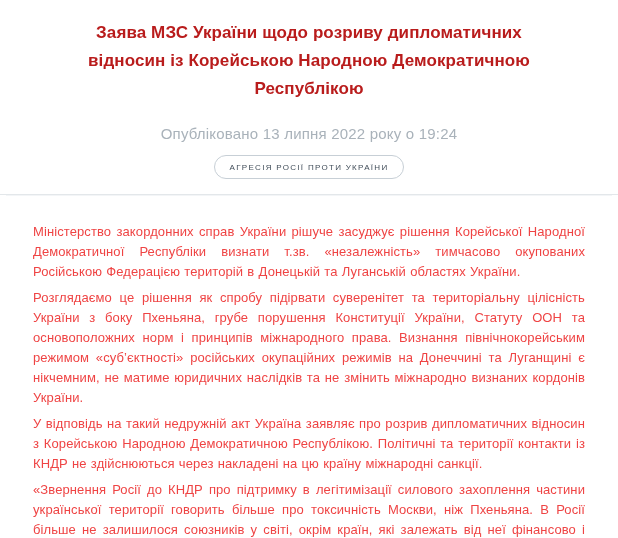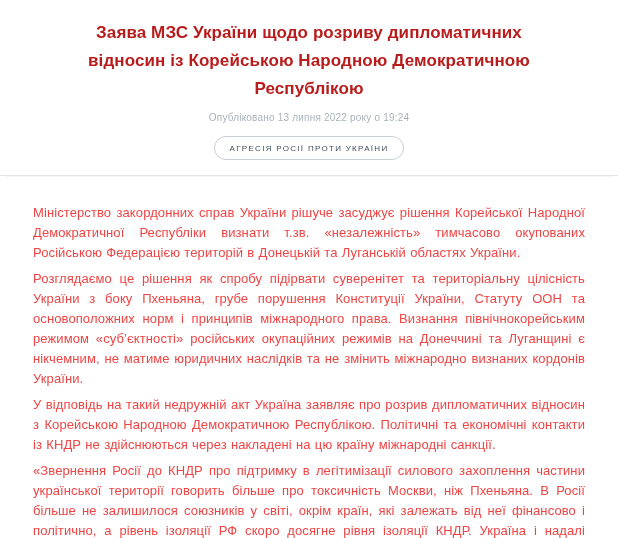--- a/index.html
+++ b/index.html
@@ -21,22 +21,22 @@
   .article-title {
     max-width: 478px;
     margin: 0 auto;
     font-size: 17px;
     line-height: 28px;
     font-weight: bold;
     color: #b91c1c;
     letter-spacing: 0.1px;
   }
   .article-meta {
-    margin-top: 9px;
-    font-size: 10px;
+    margin-top: 22px;
+    font-size: 15px;
     letter-spacing: 0.2px;
     color: #a9b2ba;
   }
   .tag-pill {
     display: inline-block;
     margin-top: 13px;
     padding: 7px 15px 6px;
     border: 1px solid #c7cfd6;
     border-radius: 999px;
     background: #ffffff;
@@ -73,17 +73,17 @@
     <h1 class="article-title">Заява МЗС України щодо розриву дипломатичних відносин із Корейською Народною Демократичною Республікою</h1>
     <div class="article-meta">Опубліковано 13 липня 2022 року о 19:24</div>
     <div>
       <button class="tag-pill">АГРЕСІЯ РОСІЇ ПРОТИ УКРАЇНИ</button>
     </div>
   </header>
 
   <main class="article-body">
     <p>Міністерство закордонних справ України рішуче засуджує рішення Корейської Народної Демократичної Республіки визнати т.зв. «незалежність» тимчасово окупованих Російською Федерацією територій в Донецькій та Луганській областях України.</p>
     <p>Розглядаємо це рішення як спробу підірвати суверенітет та територіальну цілісність України з боку Пхеньяна, грубе порушення Конституції України, Статуту ООН та основоположних норм і принципів міжнародного права. Визнання північнокорейським режимом «суб’єктності» російських окупаційних режимів на Донеччині та Луганщині є нікчемним, не матиме юридичних наслідків та не змінить міжнародно визнаних кордонів України.</p>
-    <p>У відповідь на такий недружній акт Україна заявляє про розрив дипломатичних відносин з Корейською Народною Демократичною Республікою. Політичні та економічні контакти із КНДР не здійснюються через накладені на цю країну міжнародні санкції.</p>
+    <p>У відповідь на такий недружній акт Україна заявляє про розрив дипломатичних відносин з Корейською Народною Демократичною Республікою. Політичні та території контакти із КНДР не здійснюються через накладені на цю країну міжнародні санкції.</p>
     <p>«Звернення Росії до КНДР про підтримку в легітимізації силового захоплення частини української території говорить більше про токсичність Москви, ніж Пхеньяна. В Росії більше не залишилося союзників у світі, окрім країн, які залежать від неї фінансово і політично, а рівень ізоляції РФ скоро досягне рівня ізоляції КНДР. Україна і надалі максимально жорстко реагуватиме на зазіхання на її суверенітет та територіальну цілісність», - наголосив міністр закордонних справ України Дмитро Кулеба.</p>
   </main>
 
 </div>
 
 </body></html>

